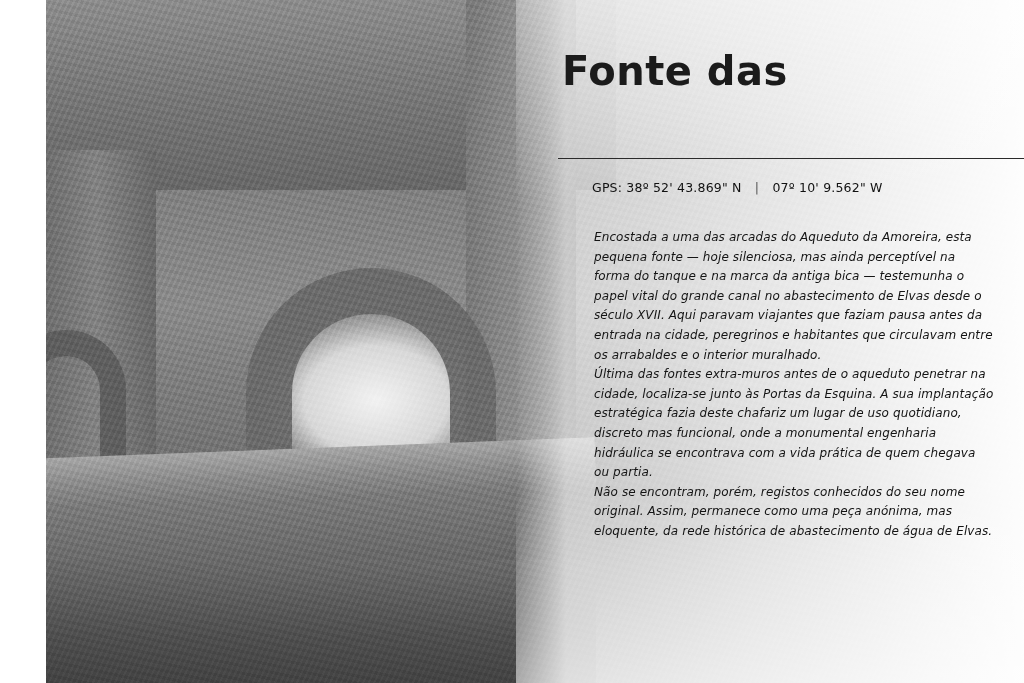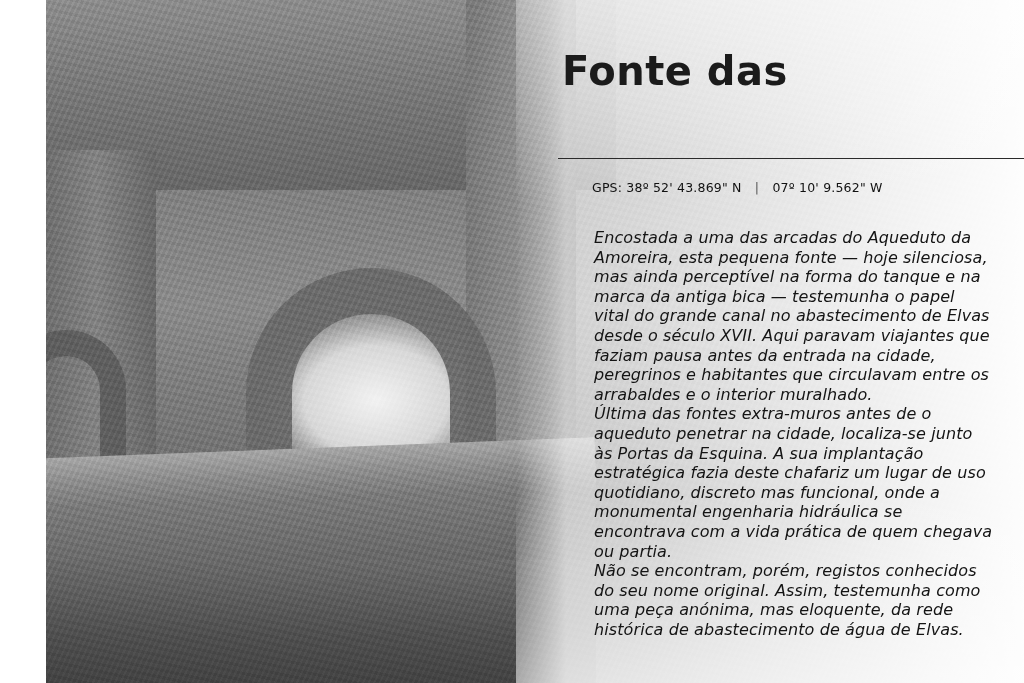--- a/index.html
+++ b/index.html
@@ -144,21 +144,21 @@
     color: #111;
     letter-spacing: .2px;
   }
   .gps .label { font-weight: 400; }
   .gps .sep { display: inline-block; padding: 0 9px; color: #555; }
   .body {
     position: absolute;
     left: 36px; top: 228px;
     width: 400px;
     color: #141414;
-    font-size: 16px;
+    font-size: 12px;
     line-height: 19.6px;
     font-style: italic;
     letter-spacing: .1px;
     text-align: left;
   }
   .body p { margin: 0; }
 </style>
 </head>
 <body>
 
@@ -191,17 +191,17 @@
     <div class="gps">
       <span class="label">GPS:</span>
       <span>38º 52' 43.869" N</span>
       <span class="sep">|</span>
       <span>07º 10' 9.562" W</span>
     </div>
 
     <div class="body">
       <p>Encostada a uma das arcadas do Aqueduto da Amoreira, esta pequena fonte — hoje silenciosa, mas ainda perceptível na forma do tanque e na marca da antiga bica — testemunha o papel vital do grande canal no abastecimento de Elvas desde o século XVII. Aqui paravam viajantes que faziam pausa antes da entrada na cidade, peregrinos e habitantes que circulavam entre os arrabaldes e o interior muralhado.</p>
       <p>Última das fontes extra-muros antes de o aqueduto penetrar na cidade, localiza-se junto às Portas da Esquina. A sua implantação estratégica fazia deste chafariz um lugar de uso quotidiano, discreto mas funcional, onde a monumental engenharia hidráulica se encontrava com a vida prática de quem chegava ou partia.</p>
-      <p>Não se encontram, porém, registos conhecidos do seu nome original. Assim, testemunha como uma peça anónima, mas eloquente, da rede histórica de abastecimento de água de Elvas.</p>
+      <p>Não se encontram, porém, registos conhecidos do seu nome original. Assim, permanece como uma peça anónima, mas eloquente, da rede histórica de abastecimento de água de Elvas.</p>
     </div>
 
   </div>
 </div>
 
 </body></html>

